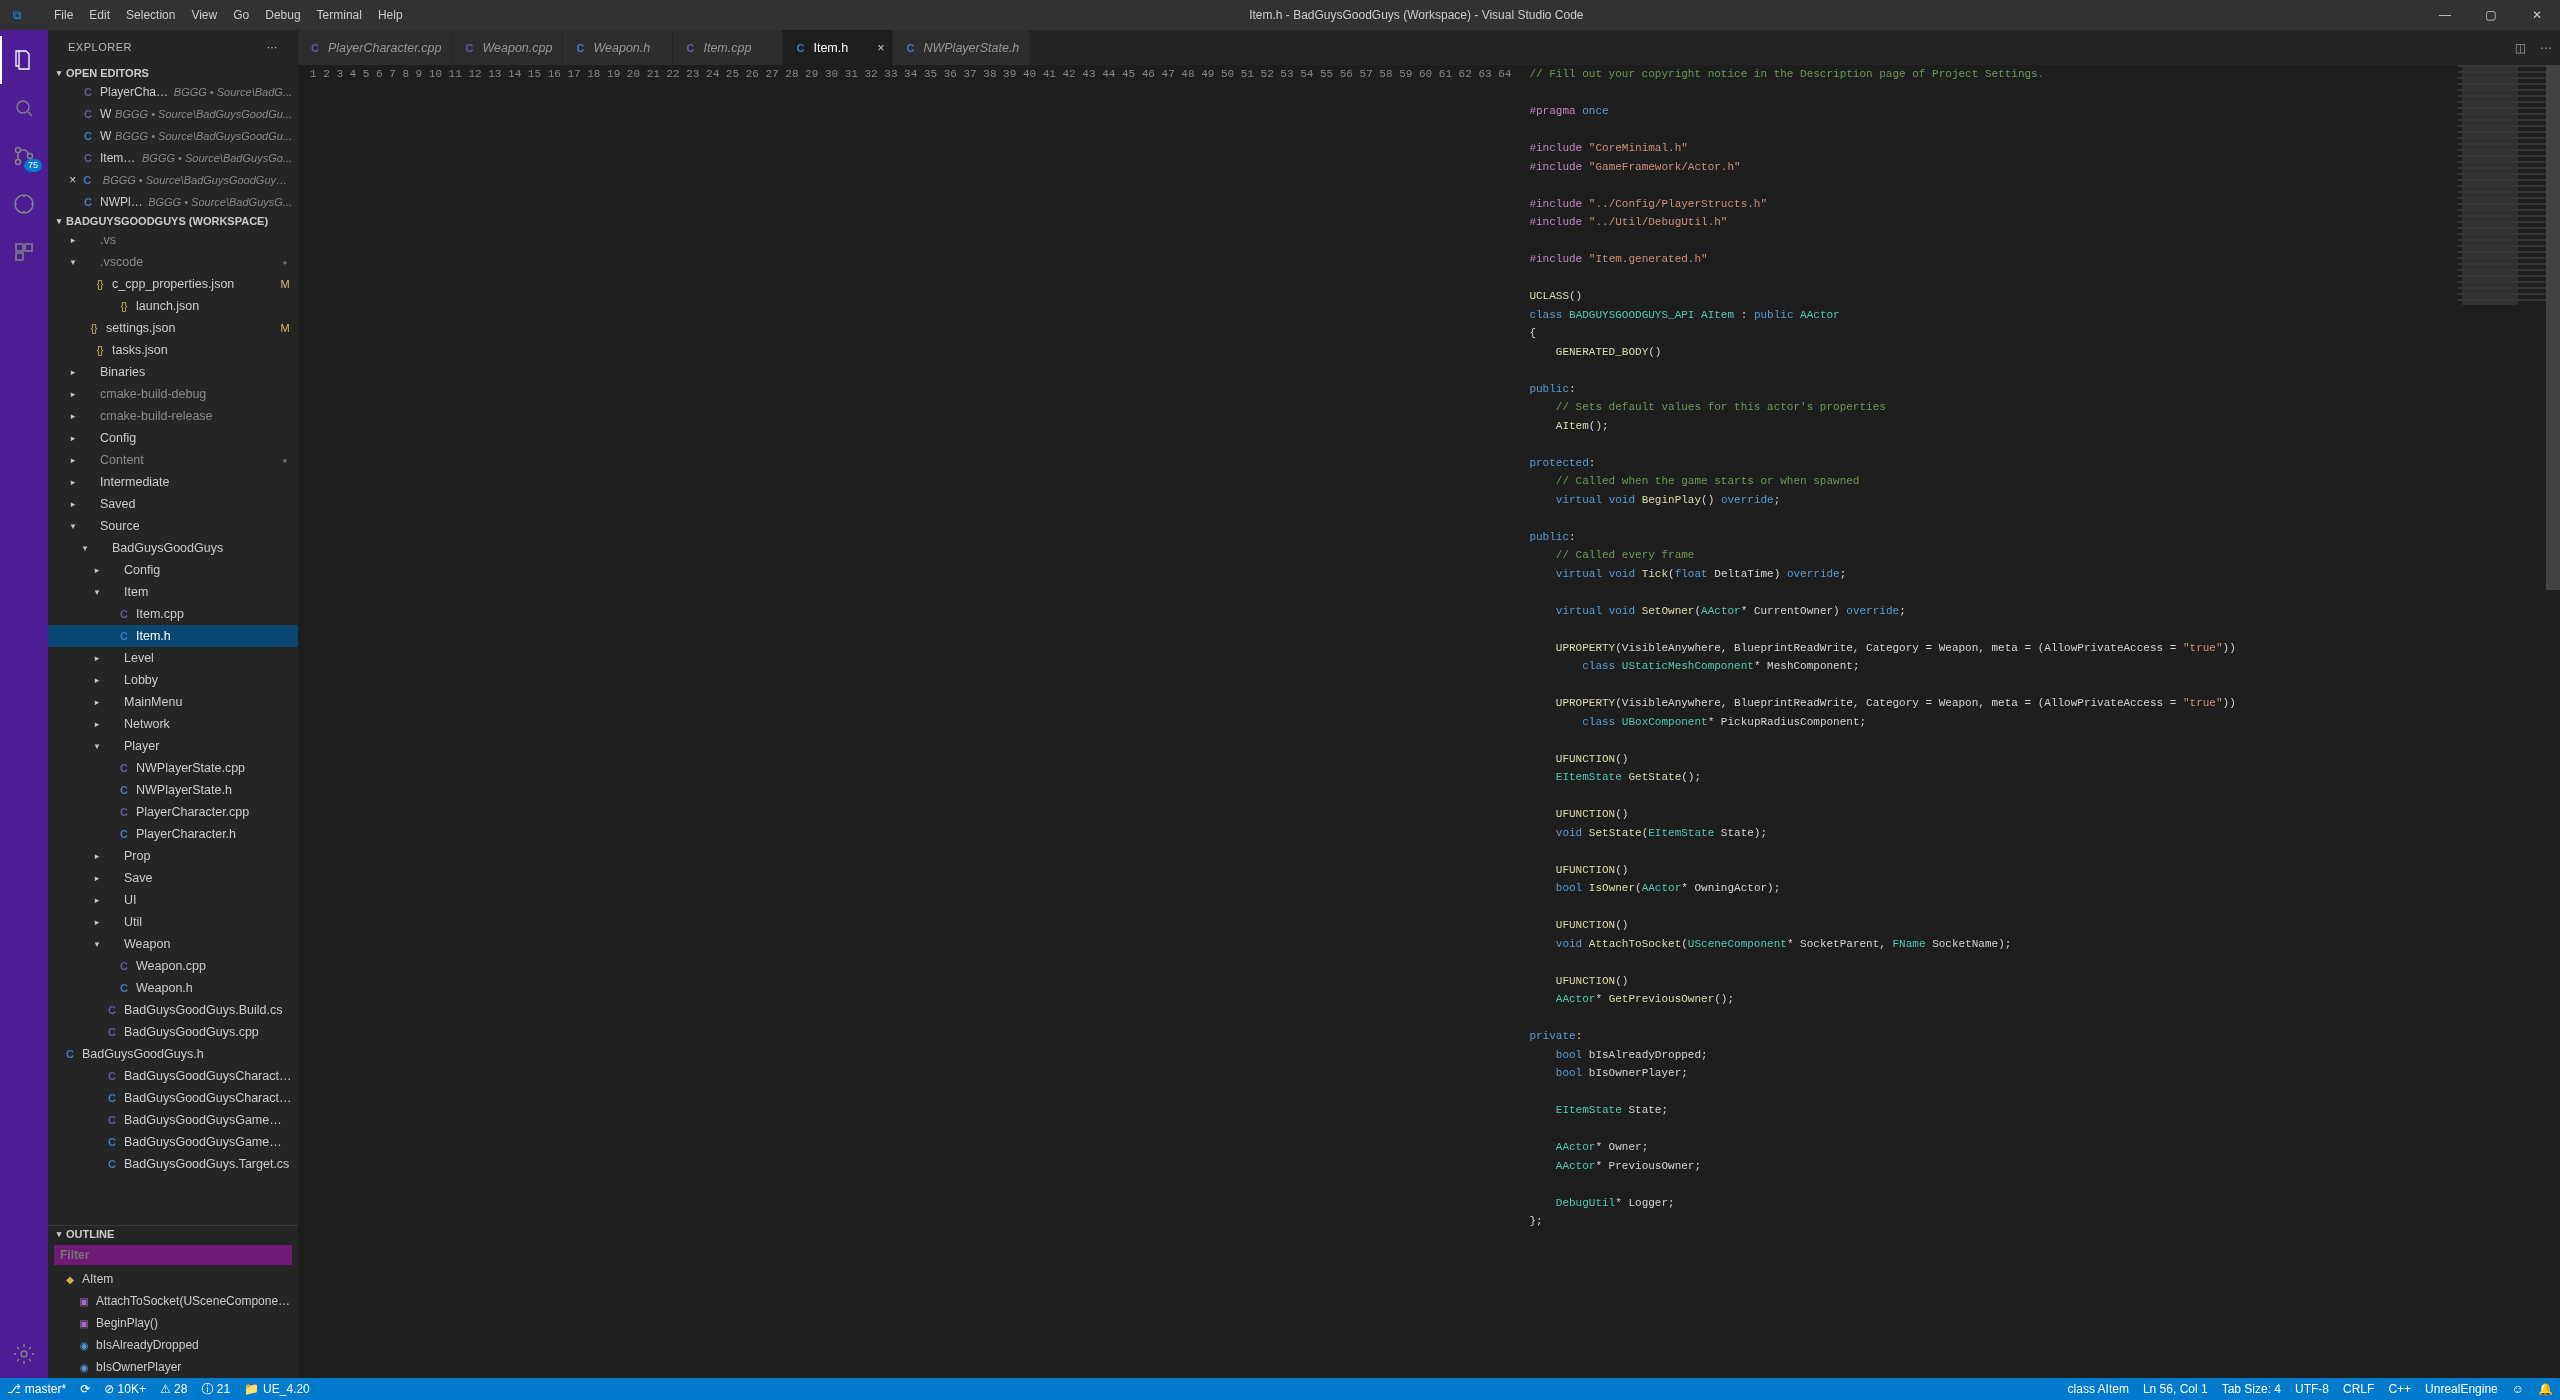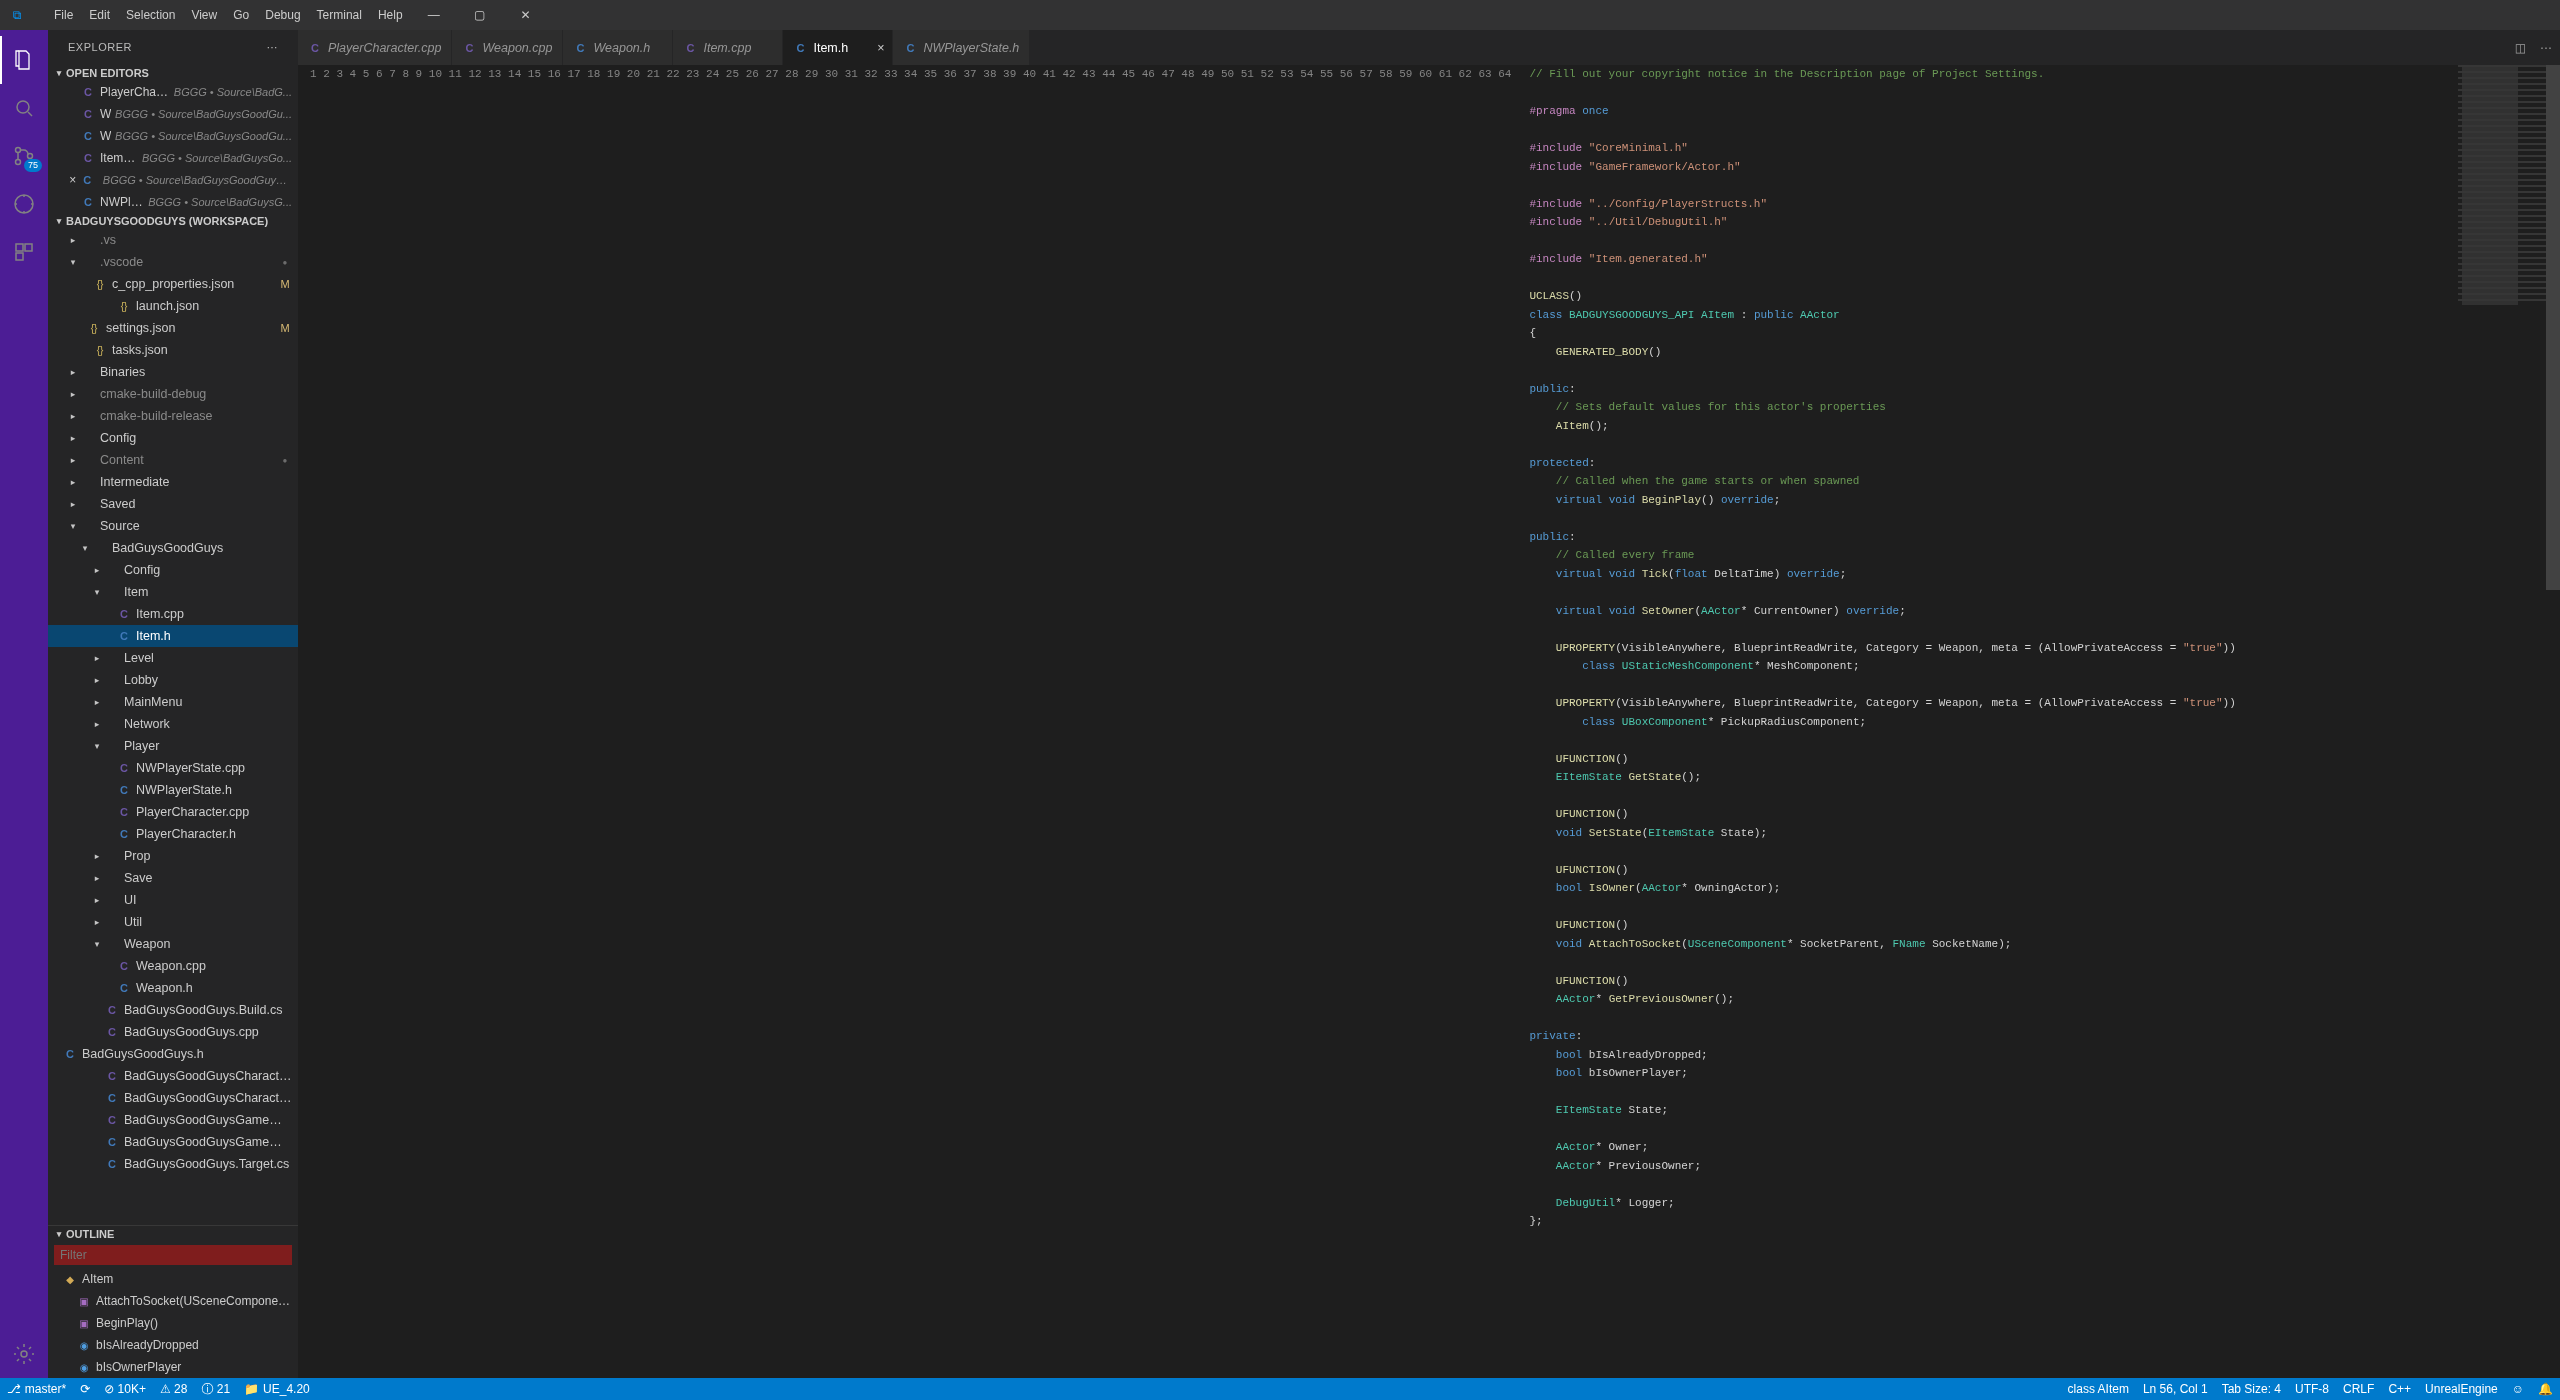--- a/index.html
+++ b/index.html
@@ -38,21 +38,21 @@
 .row .lbl { flex:1; overflow:hidden; text-overflow:ellipsis; }
 .row .desc { color:#888; font-style:italic; font-size:11px; margin-left:4px; overflow:hidden; text-overflow:ellipsis; }
 .row .stat { width:14px; text-align:center; color:#d7ba74; font-size:11px; }
 .row.selected { background:#094771; color:#fff; }
 .row.dim .lbl { color:#8a8a8a; }
 .ic-c::before { content:'C'; color:#4179b9; font-weight:bold; font-size:11px; }
 .ic-cpp::before { content:'C'; color:#6b56a4; font-weight:bold; font-size:11px; }
 .ic-json::before { content:'{}'; color:#d6bc5f; font-size:10px; }
 .outline-head { border-top:1px solid #383838; }
 .filter { margin:3px 6px; }
-.filter input { width:100%; background:#7f1d1d; border:none; color:#a0a0a0; padding:3px 6px; font-size:12px; outline:none; }
+.filter input { width:100%; background:#701a75; border:none; color:#a0a0a0; padding:3px 6px; font-size:12px; outline:none;font-weight:bold; }
 .ic-sym-c::before { content:'◆'; color:#d2aa56; font-size:10px; }
 .ic-sym-m::before { content:'▣'; color:#a56cc1; font-size:10px; }
 .ic-sym-f::before { content:'◉'; color:#4f9de0; font-size:10px; }
 
 
 .editor-area { flex:1; display:flex; flex-direction:column; min-width:0; background:#1e1e1e; position:relative; }
 .tabs { height: 35px; background:#252526; display:flex; align-items:stretch; }
 .tab { display:flex; align-items:center; padding:0 10px; background:#2d2d2d; color:#969696; min-width:110px; border-right:1px solid #252526; font-size:12.5px; font-style: italic; position:relative; }
 .tab.active { background:#1e1e1e; color:#fff; font-style:normal; }
 .tab.active.hasdot::after { content:'×'; position:absolute; right:8px; color:#ccc; }
@@ -83,20 +83,21 @@
     <div class="menubar" id="menubar">
         <div class="item">File</div>
         <div class="item">Edit</div>
         <div class="item">Selection</div>
         <div class="item">View</div>
         <div class="item">Go</div>
         <div class="item">Debug</div>
         <div class="item">Terminal</div>
         <div class="item">Help</div>
       </div>
+    <div class="title">Item.h - BadGuysGoodGuys (Workspace) - Visual Studio Code</div>
     <div class="win-controls">
       <div class="wc">―</div>
       <div class="wc">▢</div>
       <div class="wc">✕</div>
     </div>
   </div>
 
   <div class="main">
 
     <div class="activitybar">

